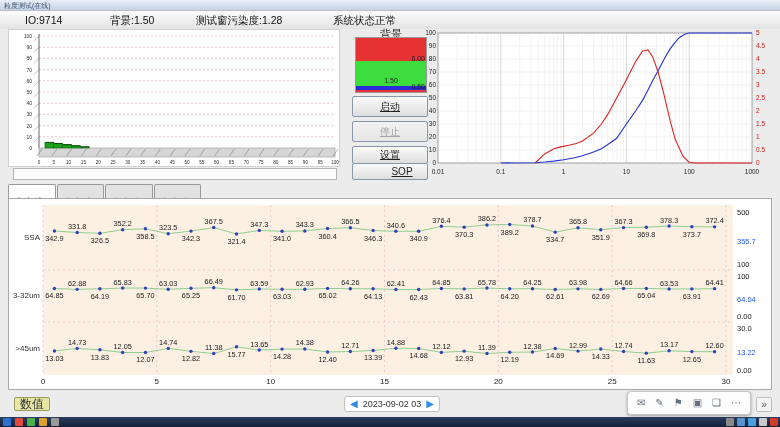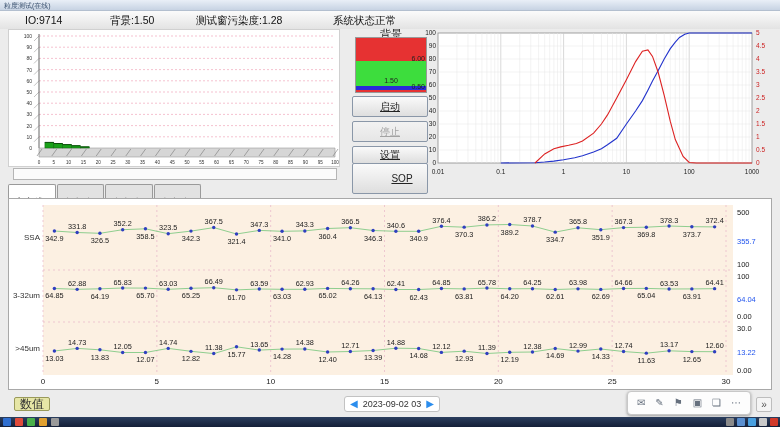--- a/index.html
+++ b/index.html
@@ -30,21 +30,21 @@
   .gauge .lbl { position:absolute; font-size:7px; color:#222; line-height:7px; }
   .g-upper { right:1px; top:17px; }
   .g-cur { left:50%; transform:translateX(-50%); top:39px; }
   .g-lower { right:1px; top:45px; }
   .btn { position:absolute; left:352px; width:76px; text-align:center;
     background:linear-gradient(#fafafa,#dedede); border:1px solid #8a97a8;
     border-radius:2px; font-size:10px; color:#222; cursor:pointer;
     display:flex; align-items:center; justify-content:center;text-decoration:underline; }
   .btn.disabled { color:#a3a3a3; background:linear-gradient(#f2f2f2,#e6e6e6); }
   .b0 { top:96px; height:21px; } .b1 { top:121px; height:21px; }
-  .b2 { top:146px; height:18px; } .b3 { top:163px; height:31px;padding-left:24px; }
+  .b2 { top:146px; height:18px; } .b3 { top:163px; height:17px;padding-left:24px; }
   .dist-wrap { position:absolute; left:422px; top:27px; width:358px; height:160px; }
   .tabs { position:absolute; left:8px; top:184px; height:14px; display:flex; }
   .tab { font-size:10px; color:#222; padding:11px 5px; border:1px solid #9a9a9a;
     border-bottom:none; background:#e2e2e2; margin-right:1px; cursor:pointer; border-radius:2px 2px 0 0;}
   .tab.active { background:#fff; font-weight:bold; }
   .trend-panel { position:absolute; left:8px; top:198px; width:764px; height:192px;
     background:#fff; border:1px solid #a8a8a8; }
   .values-btn { position:absolute; left:14px; top:397px; width:36px; height:14px;
     background:#e6e6a6; border:1px solid #9a9a5a; border-radius:2px; font-size:12px;
     color:#333; text-align:center; line-height:12px; cursor:pointer; }

